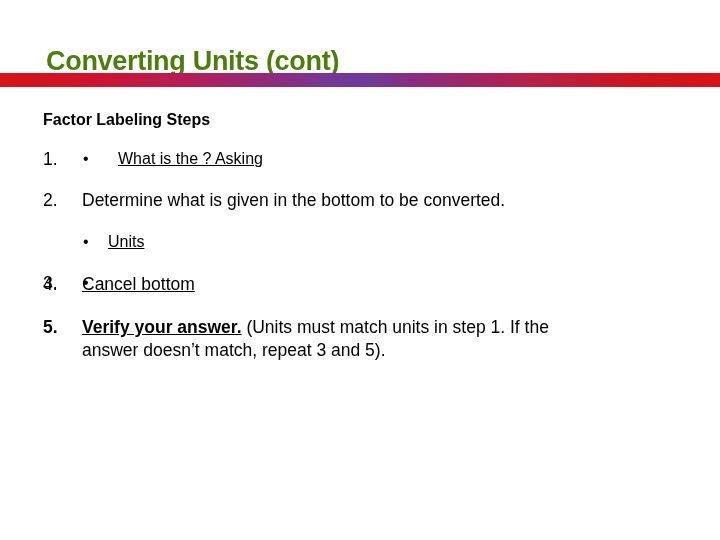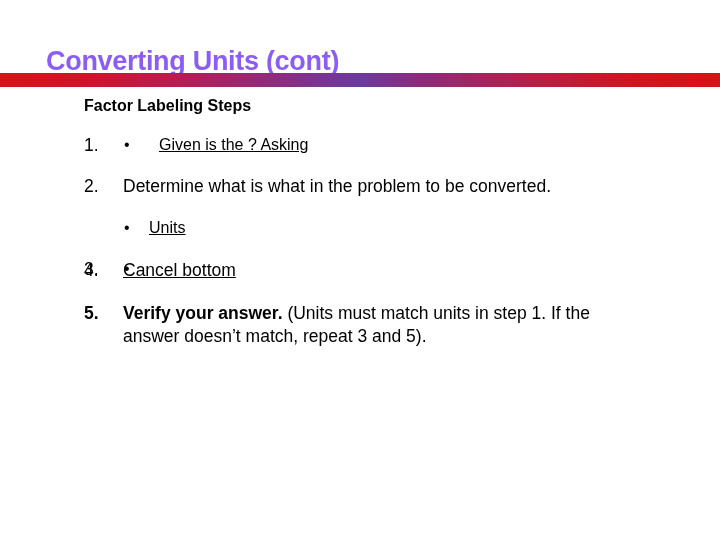--- a/index.html
+++ b/index.html
@@ -18,21 +18,21 @@
   
   .slide-title {
     position: absolute;
     left: 46px;
     top: 46px;
     font-family: "Liberation Sans", sans-serif;
     font-weight: bold;
     font-size: 27px;
     line-height: 30px;
     letter-spacing: -0.3px;
-    color: #8b5cf6;
+    color: #4d7c0f;
     white-space: nowrap;
   }
 
   
   .title-rule {
     position: absolute;
     left: 0;
     top: 73px;
     width: 720px;
     height: 14px;
@@ -46,23 +46,22 @@
         #8c2b7d 58%,
         #b81f47 74%,
         #d0141e 88%,
         #d81216 100%);
   }
 
   
   .content {
     position: absolute;
     left: 0;
-    top: 92px;
+    top: 106px;
     width: 572px;
-    margin-left: 41px;
   }
 
   .subhead {
     margin: 0 0 0 43px;
     padding-top: 4px;
     font-family: "Liberation Sans", sans-serif;
     font-weight: bold;
     font-size: 16px;
     line-height: 20px;
     color: #000000;
@@ -122,21 +121,21 @@
     line-height: 22px;
   }
   .sub-1 { margin-top: 18px; padding-left: 36px; }
   .sub-1 .sub-bullet { left: 1px; }
   .sub-2 { margin-top: 19px; padding-left: 26px; }
   .sub-2 .sub-bullet { left: 1px; }
   .sub-3 { margin-top: 14px; padding-left: 26px; max-width: 560px; }
   .sub-3 .sub-bullet { left: 1px; }
 
   .u { text-decoration: underline; }
-  .bu { font-weight: bold; }
+  .bu { font-weight: bold; text-decoration: underline; }
   .wide-3 { max-width: 585px; }
   .wide-5 { max-width: 585px; }
 </style>
 </head>
 <body>
 
 <div class="slide-title">Converting Units (cont)</div>
 
 <div class="title-rule"></div>
 
@@ -146,27 +145,27 @@
 
   <ol class="step-list">
 
     <li class="step step-1">
       <span class="step-num">1.</span>
     </li>
 
     <ul class="sub-list">
       <li class="sub sub-1">
         <span class="sub-bullet">•</span>
-        <span class="u">Given is the ? Asking</span>
+        <span class="u">What is the ? Asking</span>
       </li>
     </ul>
 
     <li class="step step-2">
       <span class="step-num">2.</span>
-      <span class="step-text">Determine what is what in the problem to be converted.</span>
+      <span class="step-text">Determine what is given in the bottom to be converted.</span>
     </li>
 
     <ul class="sub-list">
       <li class="sub sub-2">
         <span class="sub-bullet">•</span>
         <span class="u">Units</span>
       </li>
     </ul>
 
     <li class="step step-3 wide-3">

